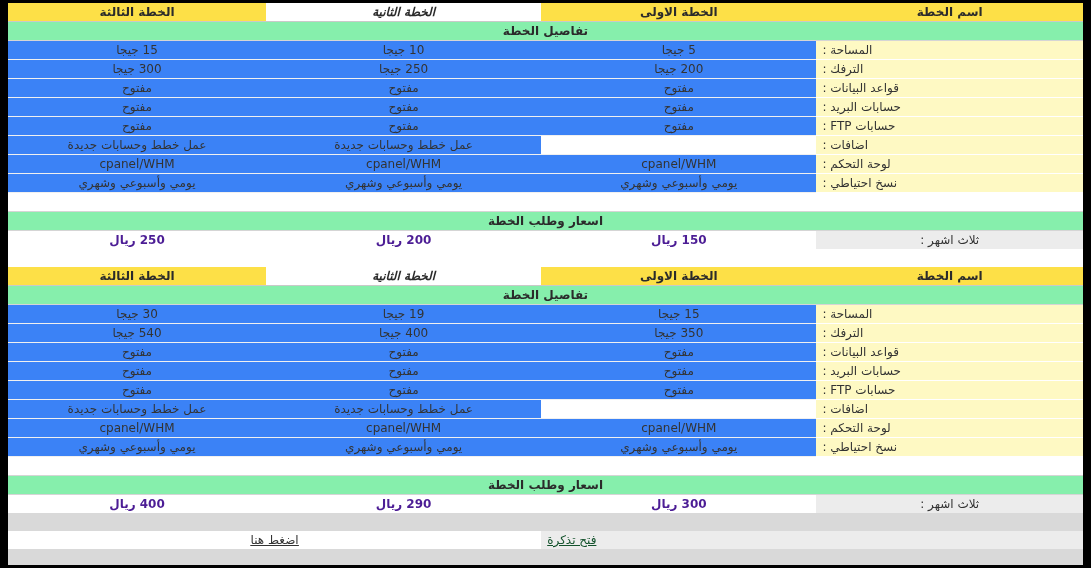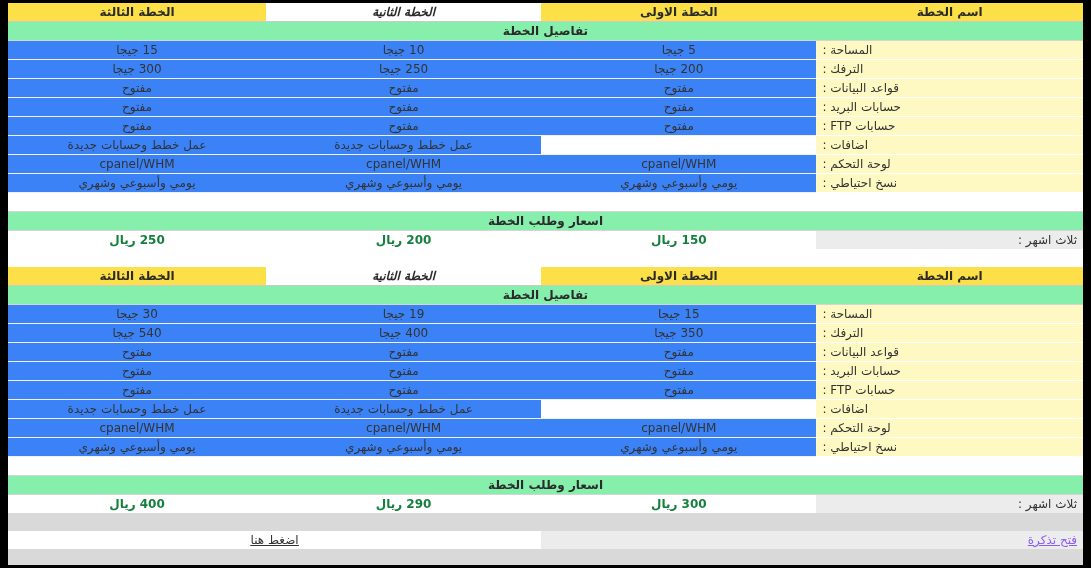--- a/index.html
+++ b/index.html
@@ -79,42 +79,42 @@
   .val-cell{
     background:#3b82f6;
     text-align:center;
     color:#333333;
     font-size:11.5px;
     border-bottom:1px solid #f0f0f0;
   }
   .val-cell.empty{background:#ffffff;}
   .price-cell{
     text-align:center;
-    color:#15803d;
+    color:#4c1d95;
     font-weight:bold;
     font-size:12px;
     height:30px;
     background:#ffffff;
     margin-top:16px;
   }
   .price-label{
     background:#ececec;
-    text-align:right;
+    text-align:center;
     color:#333333;
     height:30px;
     font-size:11.5px;
   }
   .spacer-row td{height:10px;background:#ffffff;border:none;padding:0;}
   .thin-sep td{height:6px;background:#ffffff;border:none;padding:0;}
 
   .link-row td{height:30px;text-decoration:underline;}
   .link-label{
     background:#ececec;
-    text-align:right;
-    color:#8b5cf6;
+    text-align:left;
+    color:#14532d;
     font-size:12px;
   }
   .link-cell{
     text-align:center;
     background:#ffffff;
   }
   .link-cell a{
     color:#333333;
     text-decoration:underline;
     font-size:12px;

